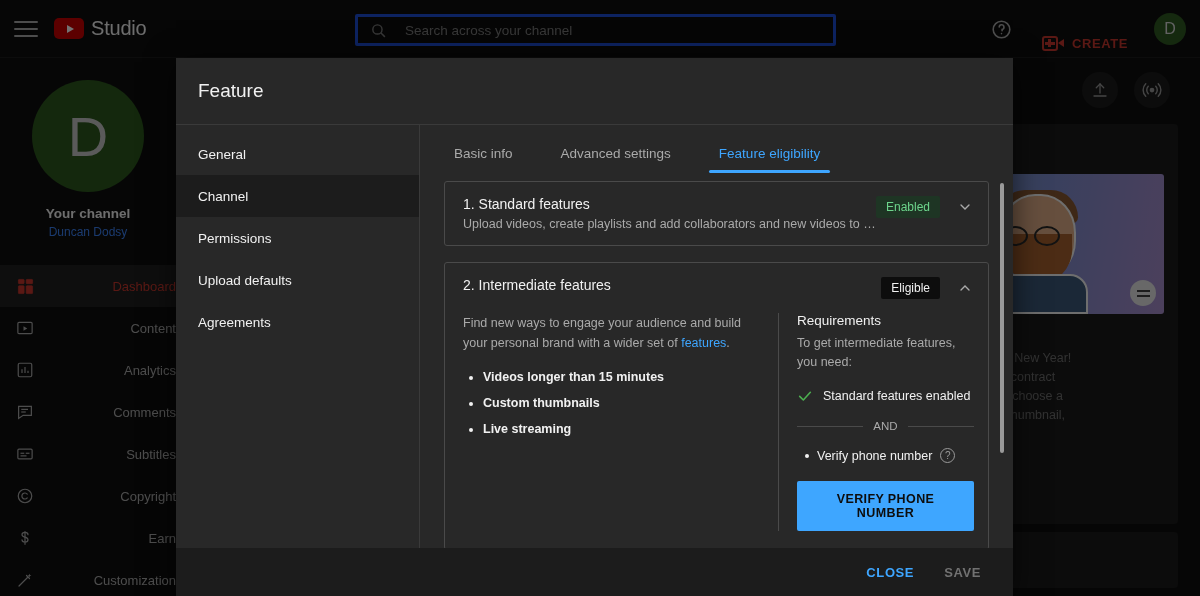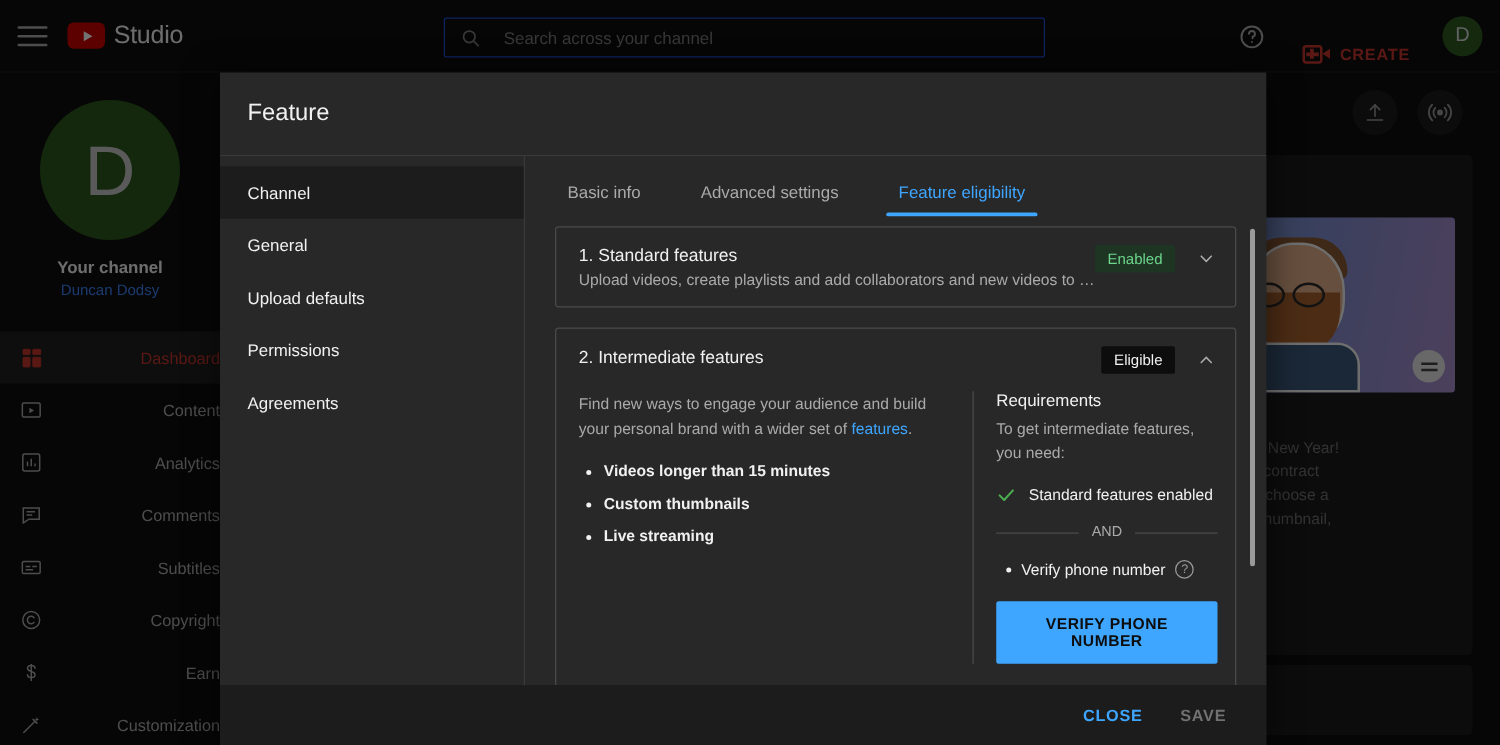--- a/index.html
+++ b/index.html
@@ -21,21 +21,21 @@
     display: flex; flex-direction: column; justify-content: space-between; cursor: pointer; }
   .hamburger span { display: block; height: 2px; background: #aaa; border-radius: 1px; }
   .brand { display: flex; align-items: center; gap: 7px; cursor: pointer; }
   .yt-logo { width: 30px; height: 21px; background: #cc0000; border-radius: 5px;
     display: flex; align-items: center; justify-content: center; }
   .yt-logo .tri { width: 0; height: 0; border-left: 7px solid #fff;
     border-top: 4.5px solid transparent; border-bottom: 4.5px solid transparent; margin-left: 2px; }
   .brand-text { color: #f1f1f1; font-size: 20px; font-weight: 500; letter-spacing: -0.2px; }
 
   .searchwrap { position: absolute; left: 355px; top: 14px; width: 481px; height: 32px;
-    border: 1px solid #1d4ed8; border-radius: 2px; display: flex; align-items: center;
+    border: 3px solid #1d4ed8; border-radius: 2px; display: flex; align-items: center;
     background: #0f0f0f; padding: 12px 12px; }
   .searchwrap svg { flex: none; }
   .searchinput { background: transparent; border: none; outline: none; color: #f1f1f1;
     font-size: 13.5px; font-family: "Liberation Sans", sans-serif; margin-left: 18px; width: 100%; }
   .searchinput::placeholder { color: #7b7b7b; }
 
   .top-right { position: absolute; right: 14px; top: 0; height: 58px;
     display: flex; align-items: center; gap: 14px; }
   .iconbtn { width: 32px; height: 32px; border-radius: 50%; display: flex;
     align-items: center; justify-content: center; cursor: pointer; }
@@ -387,31 +387,31 @@
   </div>
 
   <div class="scrim"></div>
 
   <div class="modal">
     <div class="modal-title">Feature</div>
 
     <div class="modal-body">
 
       <div class="settings-nav">
+        <div class="snav-item">
+          <span>General</span>
+        </div>
         <div class="snav-item active">
           <span>Channel</span>
         </div>
         <div class="snav-item">
-          <span>General</span>
+          <span>Permissions</span>
         </div>
         <div class="snav-item">
           <span>Upload defaults</span>
-        </div>
-        <div class="snav-item">
-          <span>Permissions</span>
         </div>
         <div class="snav-item">
           <span>Agreements</span>
         </div>
       </div>
 
       <div class="settings-main">
         <div class="tabs">
           <div class="tab">
             <span>Basic info</span>

